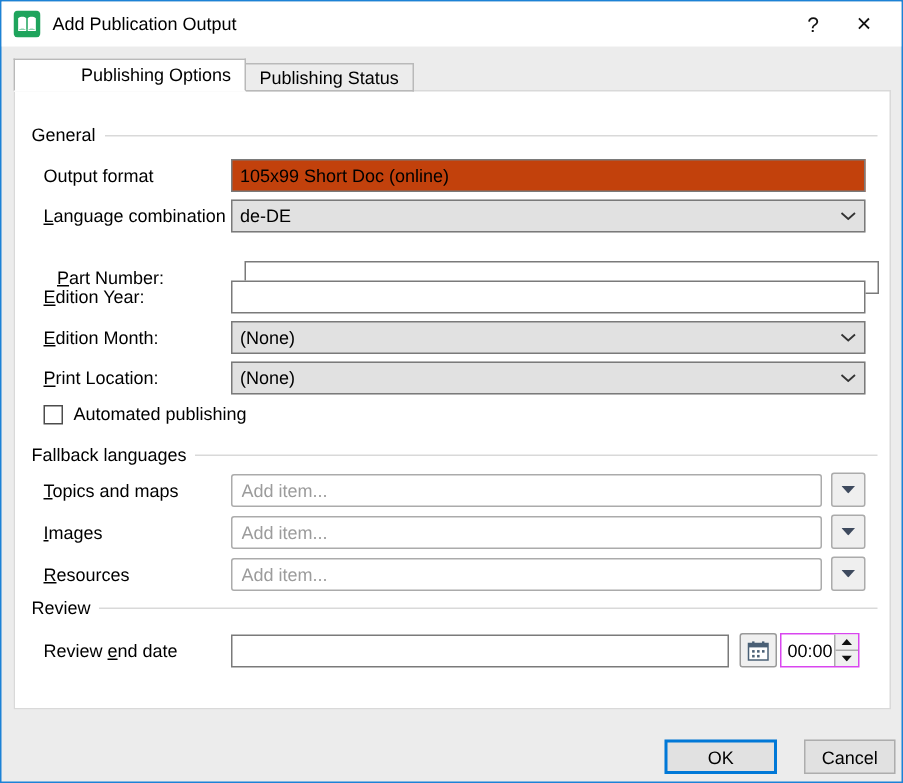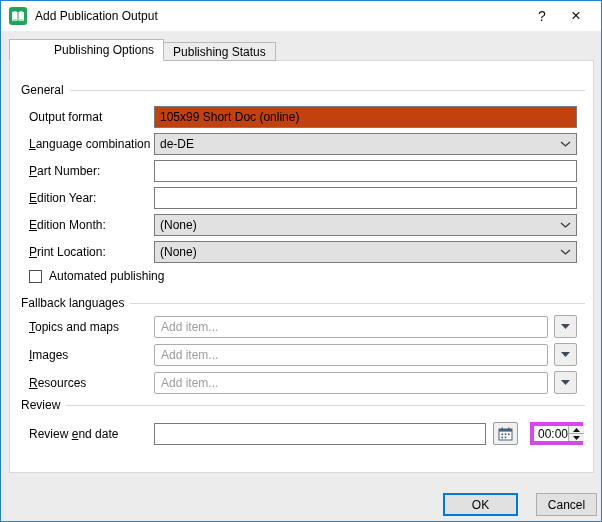--- a/index.html
+++ b/index.html
@@ -44,21 +44,21 @@
   .cb {width:13px; height:13px; background:#fff; border:1px solid #4d4d4d; flex:none;}
   .chk-label {margin-left:7px;}
 
   
   .fb-input {flex:1; height:22px; border:1px solid #ababab; border-radius:2px; padding:0 6px; background:#fff; outline:none; font-size:12px;}
   .dd-btn {flex:none; width:23px; height:23px; margin-left:6px; background:#efefef; border:1px solid #ababab; border-radius:2px; display:flex; align-items:center; justify-content:center; cursor:default;}
 
   
   .date-input {flex:none; width:332px; height:22px; border:1px solid #7a7a7a; padding:0 5px; background:#fff; outline:none; font-size:12px;}
   .cal-btn {flex:none; width:25px; height:23px; margin-left:7px; background:#f0f0f0; border:1px solid #9a9a9a; border-radius:2px; display:flex; align-items:center; justify-content:center; cursor:default;}
-  .time-spin {flex:none; width:53px; height:23px; margin-left:12px; border:4px solid #d946ef; background:#fff; display:flex;}
+  .time-spin {flex:none; width:53px; height:23px; margin-left:2px; border:1px solid #d946ef; background:#fff; display:flex;}
   .time-text {flex:1; display:flex; align-items:center; padding-left:4px;}
   .spin-col {flex:none; width:16px; border-left:1px solid #ababab; display:flex; flex-direction:column; background:#f0f0f0;}
   .spin-btn {flex:1; display:flex; align-items:center; justify-content:center; cursor:default;}
   .spin-btn.up {border-bottom:1px solid #ababab;}
 
   
   .btn {position:absolute; top:484px; height:23px; background:#e1e1e1; border:1px solid #adadad; display:flex; align-items:center; justify-content:center; font-size:12px; cursor:default;margin-top:8px;}
   .btn-ok {left:442px; width:75px; border:2px solid #0078d7;}
   .btn-cancel {left:535px; width:61px;}
 </style>
@@ -109,21 +109,21 @@
   <div class="frow" style="top:131px;">
     <span class="flabel"><span></span><span class="mn">L</span><span>anguage combination</span></span>
     <div class="combo">
       <span>de-DE</span>
       <svg width="11" height="6" viewBox="0 0 11 6">
           <polyline points="1,1 5.5,5 10,1" fill="none" stroke="#333" stroke-width="1.2"></polyline>
         </svg>
     </div>
   </div>
 
-  <div class="frow" style="top:158px;">
+  <div class="frow" style="top:172px;margin-left:9px;">
     <span class="flabel"><span></span><span class="mn">P</span><span>art Number:</span></span>
     <input class="tbox" type="text" value="" style="">
   </div>
 
   <div class="frow" style="top:185px;">
     <span class="flabel"><span></span><span class="mn">E</span><span>dition Year:</span></span>
     <input class="tbox" type="text" value="" style="">
   </div>
 
   <div class="frow" style="top:212px;">

